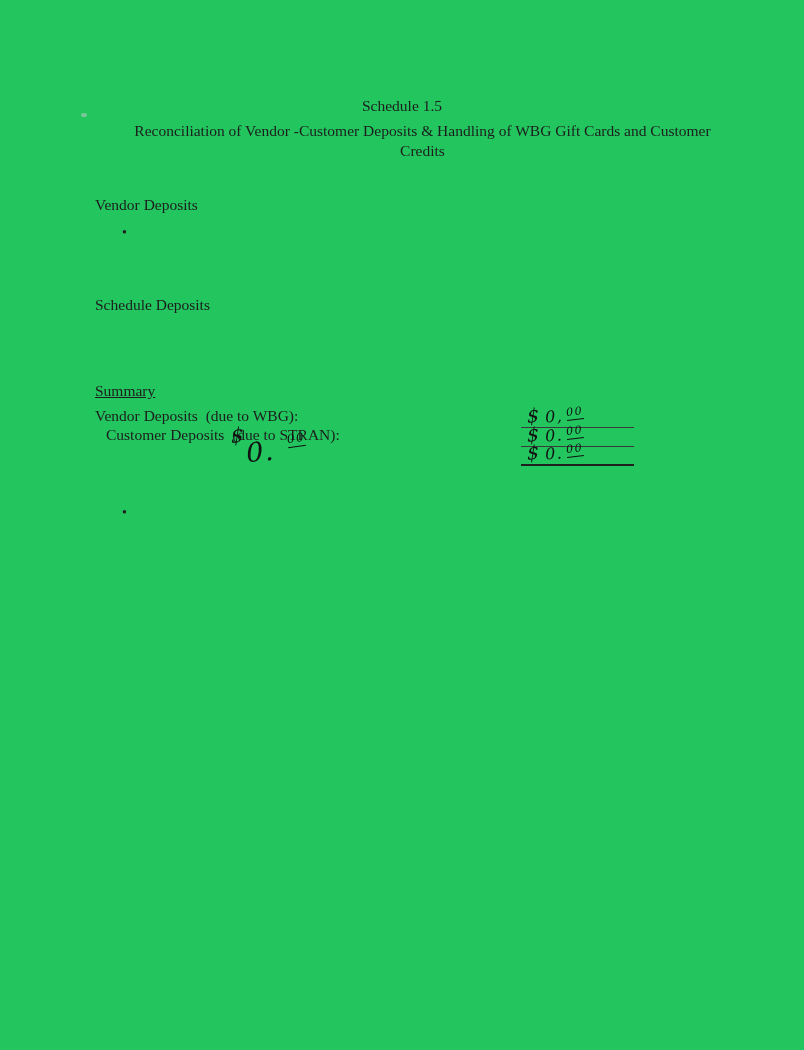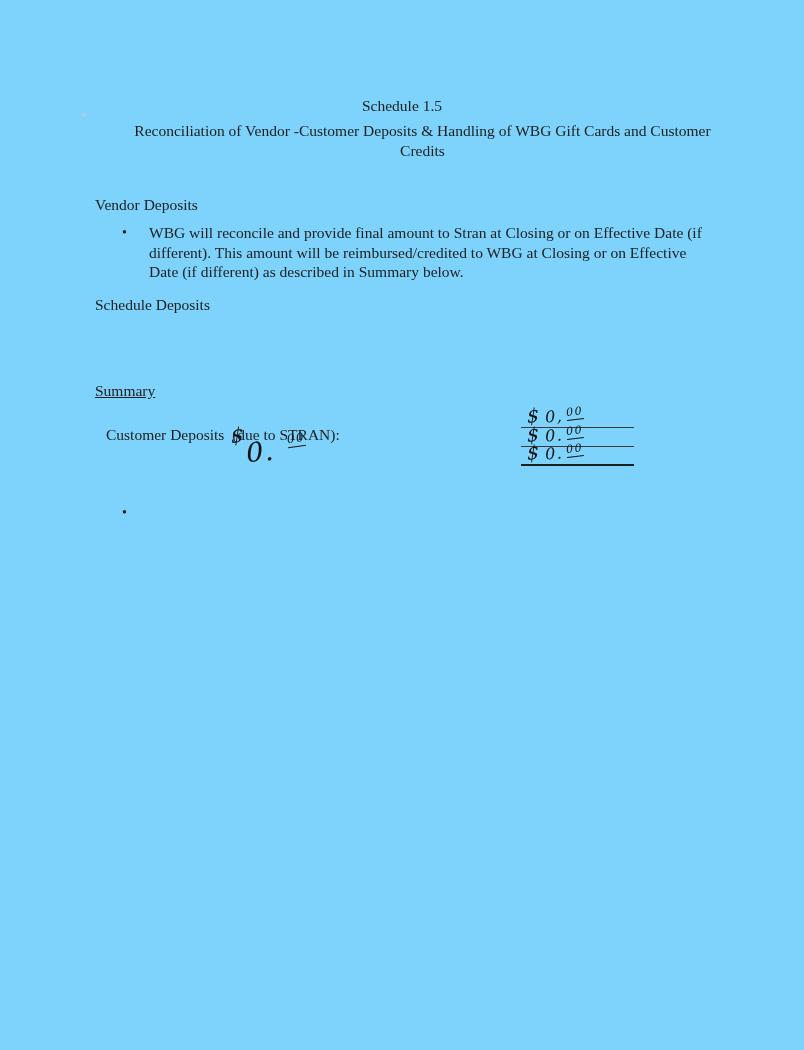--- a/index.html
+++ b/index.html
@@ -1,20 +1,20 @@
 <!DOCTYPE html>
 <html><head>
 <meta charset="utf-8">
 <style>
   * { margin:0; padding:0; box-sizing:border-box; }
   html,body { background:#ffffff; }
   .page {
     position:relative;
     width:804px; height:1050px;
-    background:#7dd3fc;
+    background:#22c55e;
     font-family:"Liberation Serif","DejaVu Serif",serif;
     color:#1d1d1d;
     font-size:15.5px;
     overflow:hidden;
   }
   .abs { position:absolute; }
   .center { left:0; right:0; text-align:center; }
   .pre { white-space:pre-line; }
   .ws-pre { white-space:pre; }
   .lh { line-height:19.5px; }
@@ -76,28 +76,26 @@
 <div class="page">
 
   <div class="speck"></div>
 
   <div class="abs center" style="top:97px;">Schedule 1.5</div>
   <div class="abs center pre lh" style="top:121px;margin-left:41px;">Reconciliation of Vendor -Customer Deposits &amp; Handling of WBG Gift Cards and Customer
 Credits</div>
 
   <div class="abs" style="left:95px; top:196px;">Vendor Deposits</div>
   <span class="bullet-dot" style="left:122px; top:225px;">•</span>
-  <div class="abs pre lh" style="left:149px; top:223px; width:580px;">WBG will reconcile and provide final amount to Stran at Closing or on Effective Date (if
-different). This amount will be reimbursed/credited to WBG at Closing or on Effective
-Date (if different) as described in Summary below.</div>
 
   <div class="abs" style="left:95px; top:296px;">Schedule Deposits</div>
 
   <div class="abs u" style="left:95px; top:382px;">Summary</div>
 
+  <div class="abs ws-pre" style="left:95px; top:407px;">Vendor Deposits  (due to WBG):</div>
   <div class="abs ws-pre" style="left:106px; top:426px;">Customer Deposits  (due to STRAN):</div>
 
 
   <span class="abs hw hw-inline-dollar" style="left:231px; top:423px;">$</span>
   <span class="abs hw hw-inline-whole" style="left:246px; top:436px;">0.</span>
   <span class="abs hw hw-inline-cents" style="left:287px; top:431px;">00</span>
 
   <div class="amount-line" style="top:400px; height:28px;">
     <span class="amt-wrap hw">
       <span class="hw-dollar">$</span><span class="hw-val">0,</span><span class="hw-cents">00</span>

